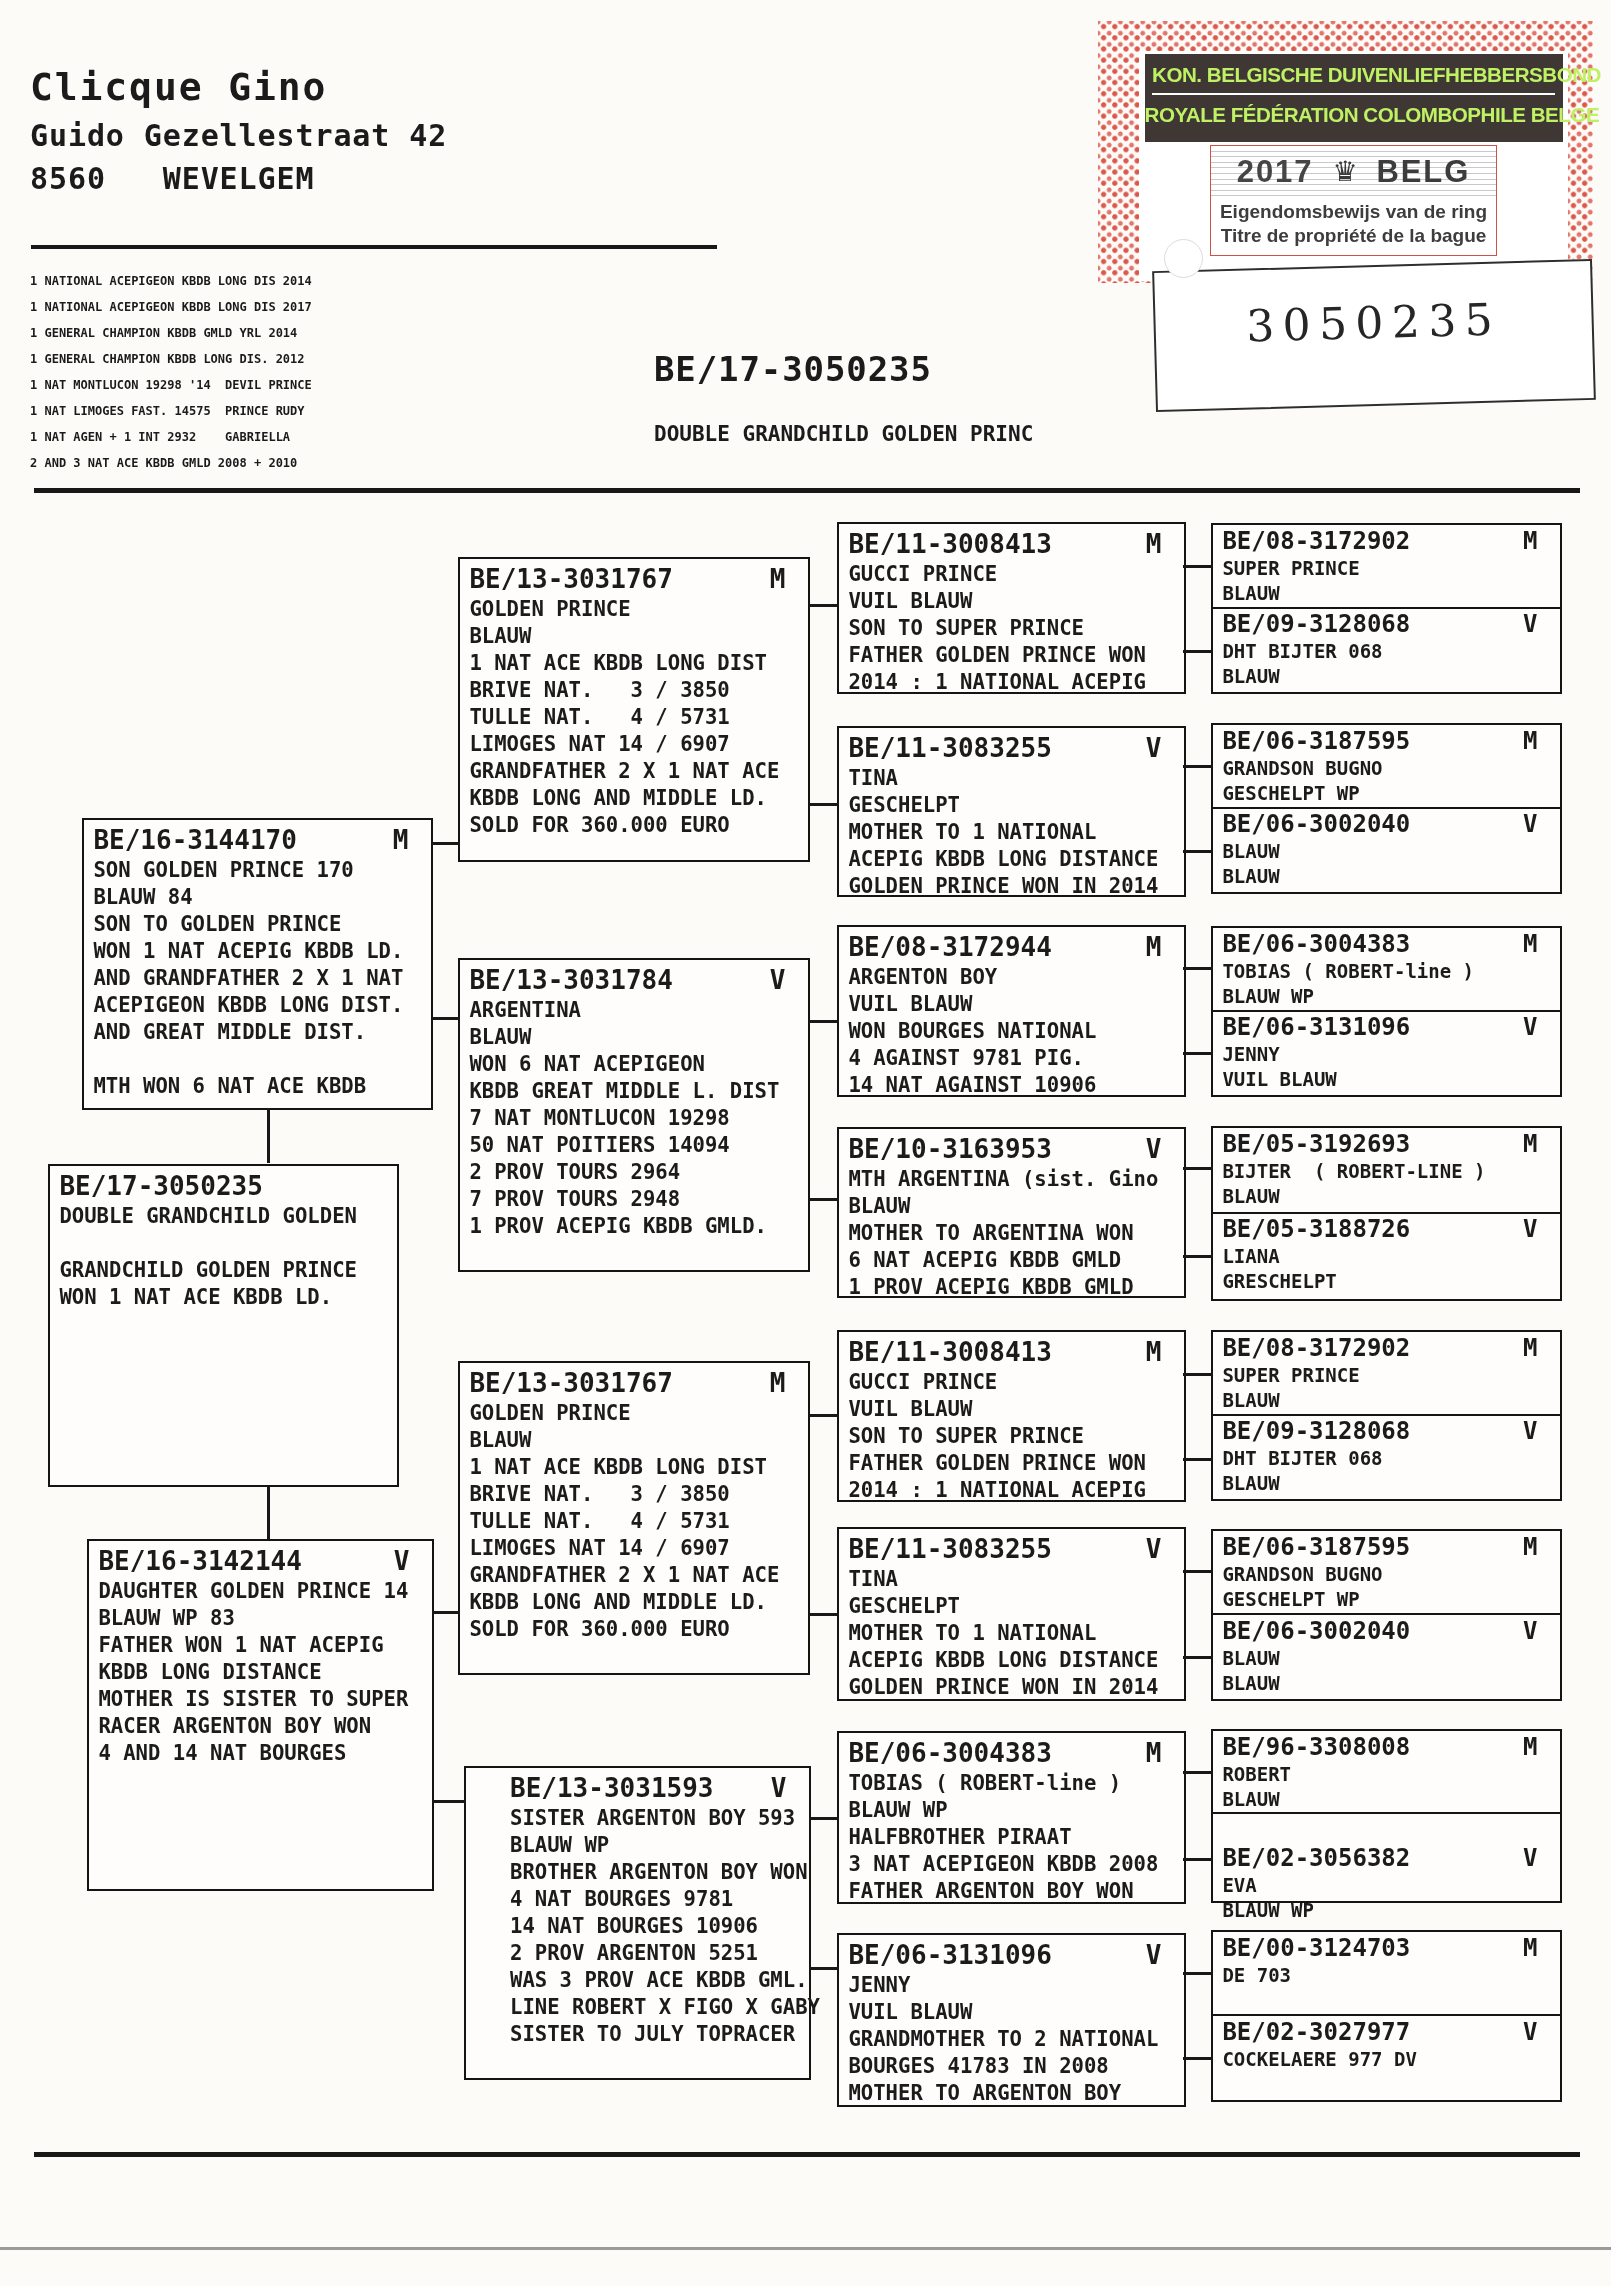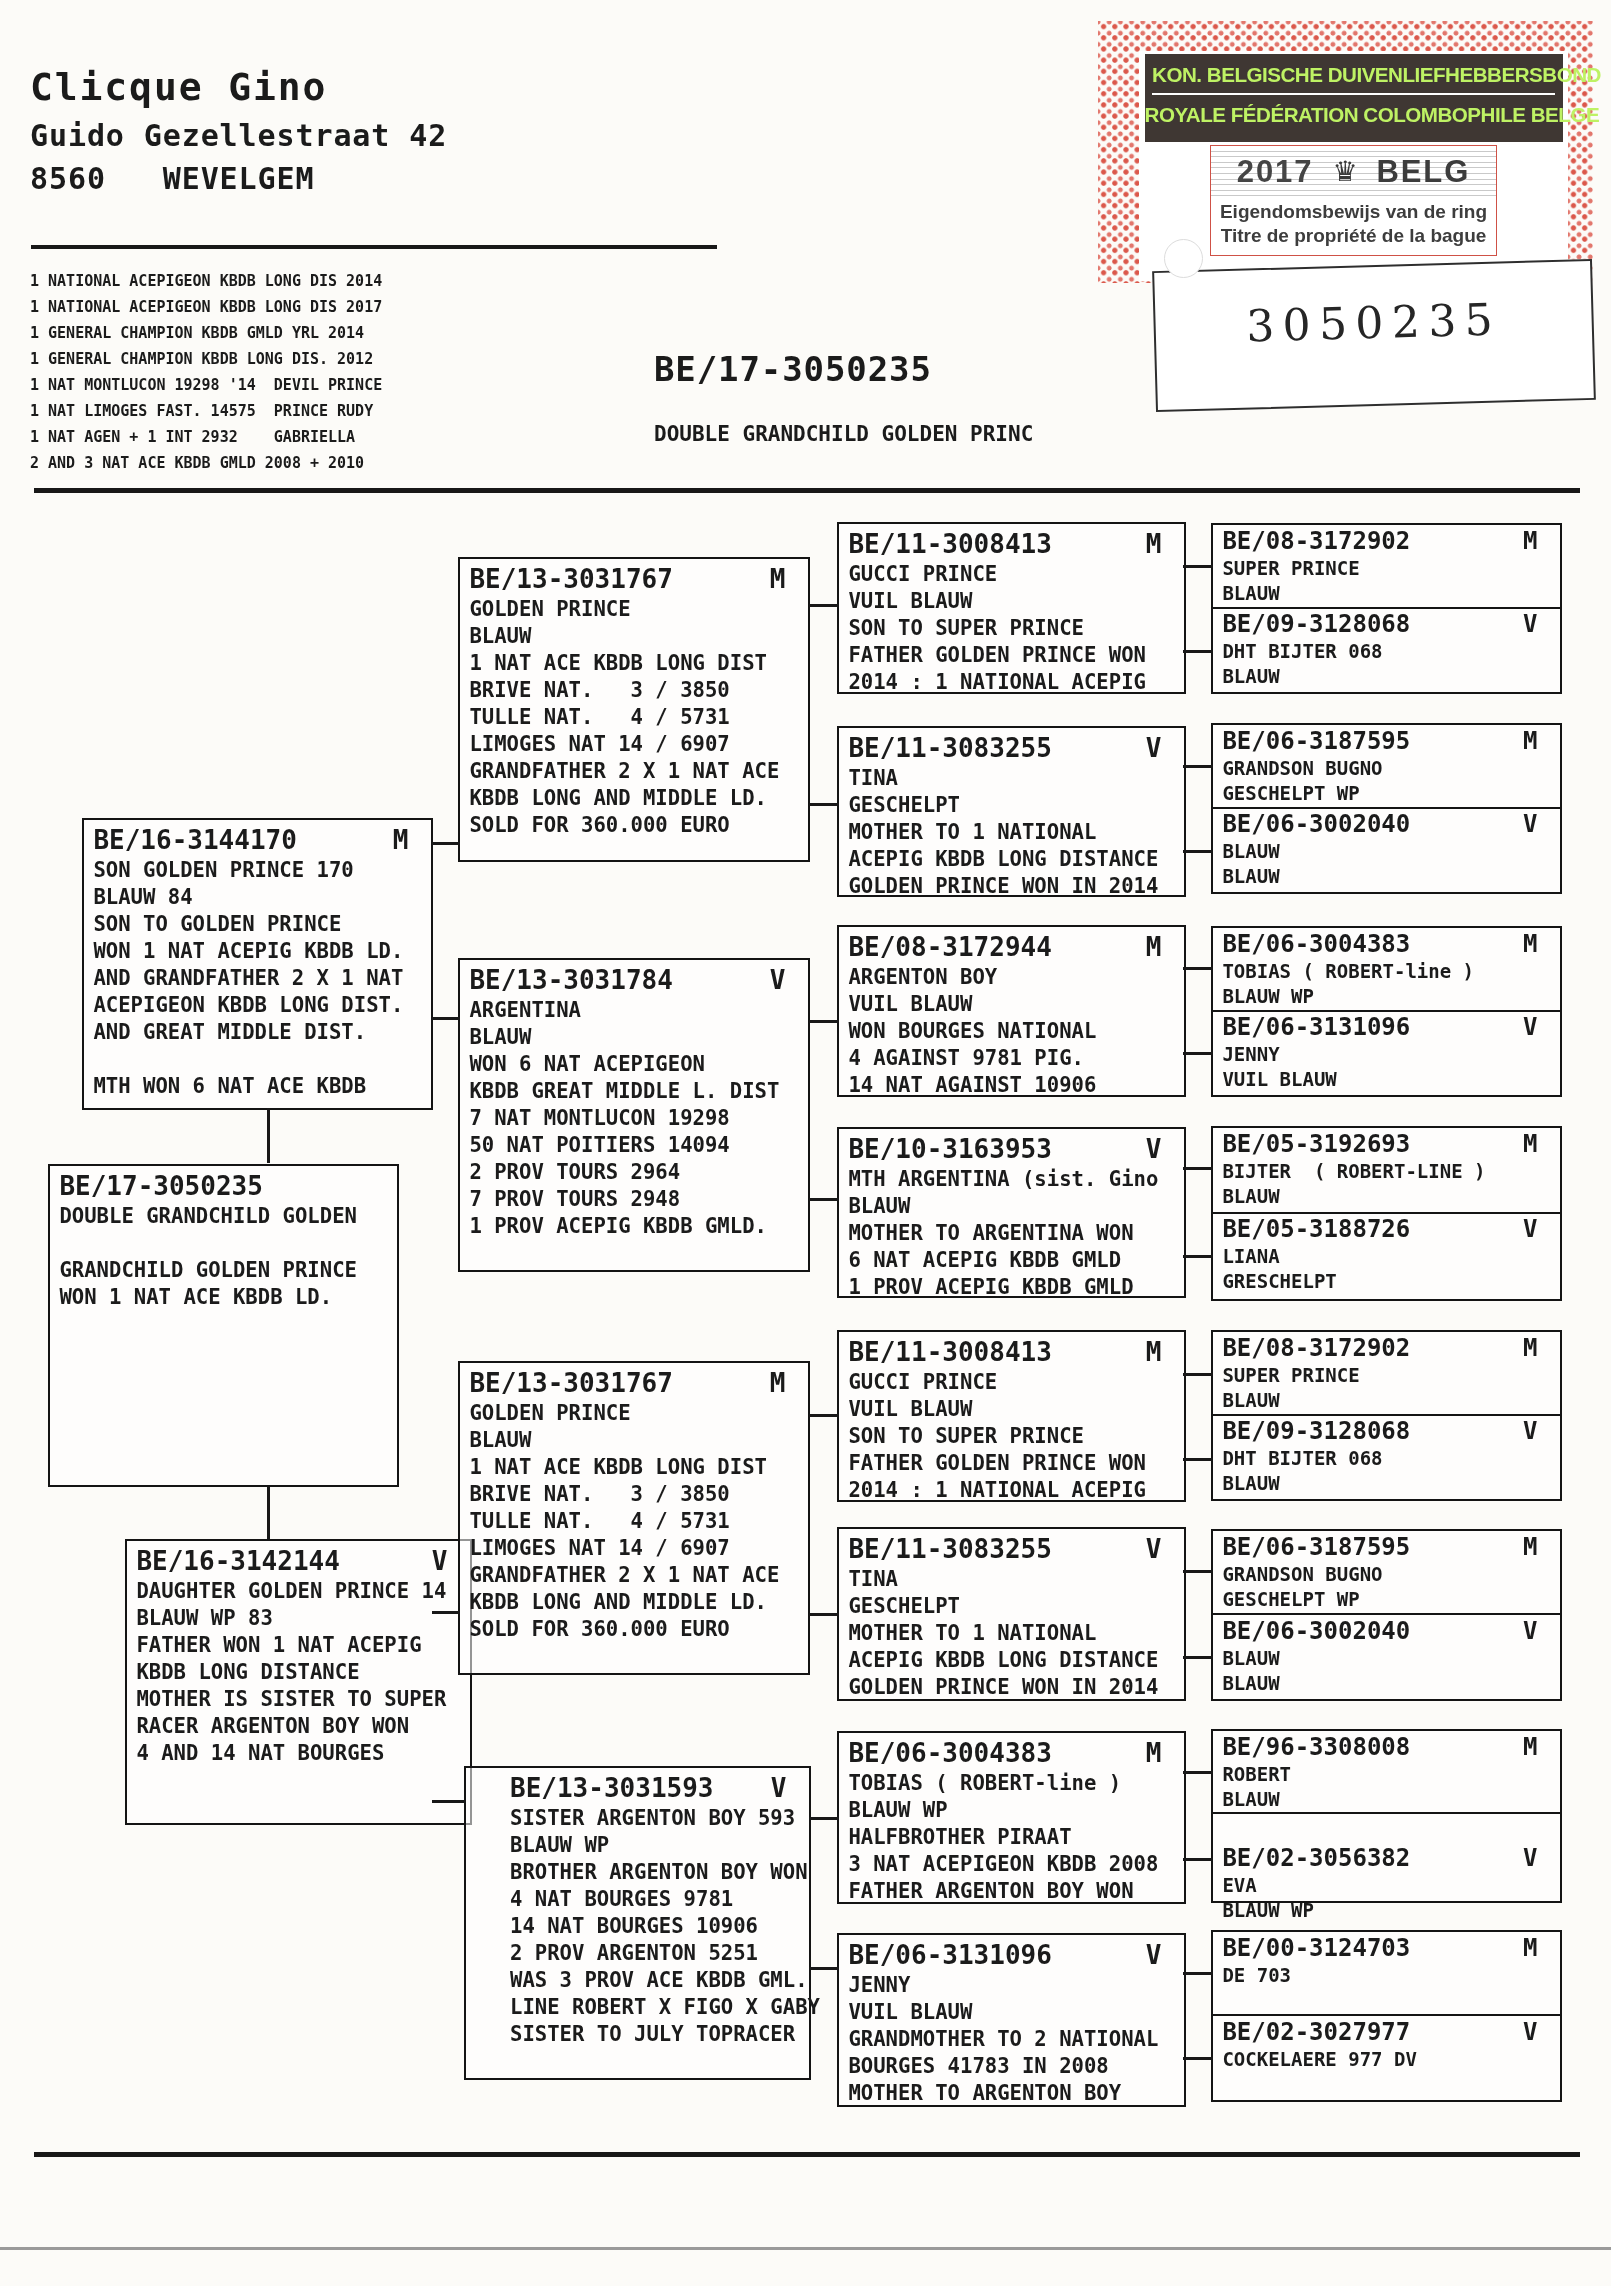--- a/index.html
+++ b/index.html
@@ -7,21 +7,21 @@
     position:relative;width:1611px;height:2286px;margin:0 auto;
     background:#fcfbf8;overflow:hidden;
     font-family:"DejaVu Sans Mono","Liberation Mono",monospace;
     color:#1b1b1b;font-weight:700;
   }
   
   .owner{position:absolute;left:30px;top:60px;}
   .owner-name{font-size:38px;line-height:54px;letter-spacing:1.9px;white-space:pre;}
   .owner-line{font-size:30px;line-height:43px;letter-spacing:0.9px;white-space:pre;}
   .achievements{position:absolute;left:30px;top:268px;}
-  .achievements div{font-size:15px;line-height:26px;white-space:pre;}
+  .achievements div{font-size:12px;line-height:26px;white-space:pre;}
   .center-ring{position:absolute;left:654px;top:349px;font-size:34px;letter-spacing:0.9px;}
   .center-sub{position:absolute;left:654px;top:422px;font-size:21px;}
   
   .hl{position:absolute;height:2.8px;background:#181818;}
   .vl{position:absolute;width:2.8px;background:#181818;}
   .rule{position:absolute;background:#181818;}
   
   .pbox{position:absolute;border:2.8px solid #141414;box-sizing:border-box;
         background:rgba(255,255,255,.55);padding:2.8px 0 0 9.4px;}
   .ringrow{display:flex;justify-content:space-between;align-items:flex-start;
@@ -141,21 +141,21 @@
       <span>BE/17-3050235</span>
     </div>
     <div class="blines">
         <div class="bline">DOUBLE GRANDCHILD GOLDEN</div>
         <div class="bline"></div>
         <div class="bline">GRANDCHILD GOLDEN PRINCE</div>
         <div class="bline">WON 1 NAT ACE KBDB LD.</div>
       </div>
   </div>
 
-  <div class="pbox" style="left:87px;top:1539px;width:347px;height:286px;margin-left:38px;">
+  <div class="pbox" style="left:87px;top:1539px;width:347px;height:352px;">
     <div class="ringrow">
       <span>BE/16-3142144</span>
       <span>V</span>
     </div>
     <div class="blines">
         <div class="bline">DAUGHTER GOLDEN PRINCE 14</div>
         <div class="bline">BLAUW WP 83</div>
         <div class="bline">FATHER WON 1 NAT ACEPIG</div>
         <div class="bline">KBDB LONG DISTANCE</div>
         <div class="bline">MOTHER IS SISTER TO SUPER</div>

